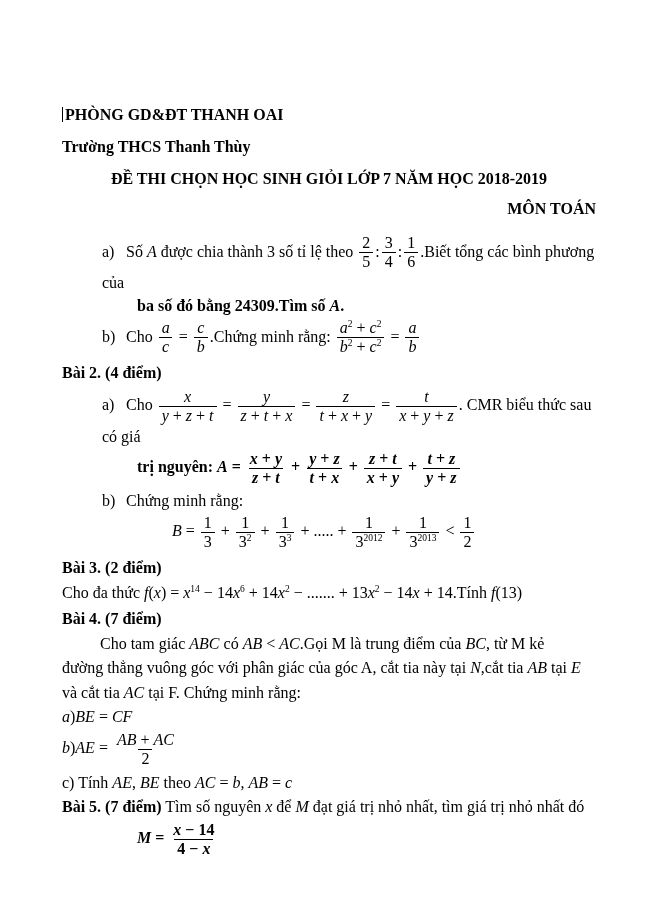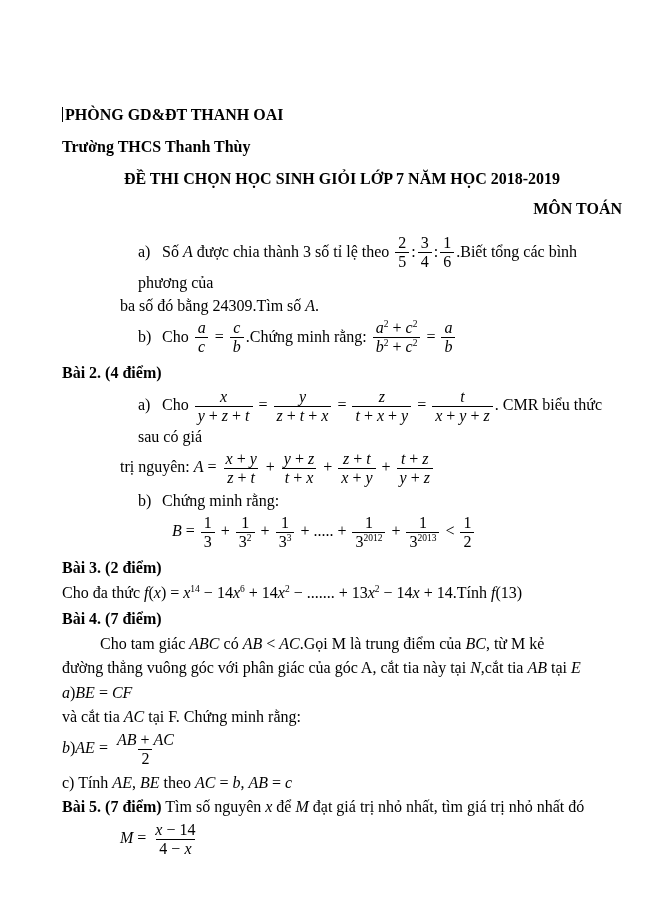--- a/index.html
+++ b/index.html
@@ -1,31 +1,31 @@
 <!DOCTYPE html>
 <html><head>
 <meta charset="utf-8">
 <style>
   html,body{margin:0;padding:0;background:#ffffff;}
   body{width:670px;height:922px;overflow:hidden;}
   .doc{
     box-sizing:border-box;width:670px;height:819px;
-    padding:104px 48px 0 62px;
+    padding:104px 74px 0 62px;
     font-family:"Liberation Serif","DejaVu Serif",serif;
     font-size:16px;line-height:1.32;color:#000;
   }
   .doc p{margin:0;}
   .bold{font-weight:bold;}
   .hdr{font-weight:bold;margin-bottom:11px !important;}
   .title-line{font-weight:bold;text-align:center;margin-bottom:9px !important;}
   .subject-line{font-weight:bold;text-align:right;margin-bottom:14px !important;}
   .bai{font-weight:bold;margin-top:5px !important;margin-bottom:4px !important;}
-  .item{position:relative;margin:2px 0 2px 76px;}
+  .item{position:relative;margin:2px 0 2px 40px;}
   .item .lbl{display:inline-block;width:24px;}
-  .cont{margin:2px 0 2px 58px;}
+  .cont{margin:2px 0 2px 75px;font-weight:bold;}
   .cont-b{margin:2px 0 2px 110px;}
   .pline{margin-bottom:3px !important;}
   .indent{text-indent:38px;}
   .mi{font-style:italic;}
   sup{font-size:9.5px;line-height:0;vertical-align:super;letter-spacing:0;}
   .frac{
     display:inline-flex;flex-direction:column;align-items:center;
     vertical-align:middle;margin:1px 2px;text-align:center;line-height:1.12;
   }
   .fnum{display:block;padding:0 3px;}
@@ -125,22 +125,22 @@
         <span class="fnum">1</span>
         <span class="fden">2</span>
       </span></div>
 
   <p class="bai">Bài 3. (2 điểm)</p>
   <p class="pline">Cho đa thức <span class="mi">f</span>(<span class="mi">x</span>) = <span class="mi">x</span><sup>14</sup> − 14<span class="mi">x</span><sup>6</sup> + 14<span class="mi">x</span><sup>2</sup> − ....... + 13<span class="mi">x</span><sup>2</sup> − 14<span class="mi">x</span> + 14.Tính  <span class="mi">f</span>(13)</p>
 
   <p class="bai">Bài 4. (7 điểm)</p>
   <p class="pline indent">Cho tam giác <span class="mi">ABC</span> có <span class="mi">AB</span> &lt; <span class="mi">AC</span>.Gọi M là trung điểm của <span class="mi">BC</span>, từ M kẻ</p>
   <p class="pline">đường thẳng vuông góc với phân giác của góc A, cắt tia này tại <span class="mi">N</span>,cắt tia <span class="mi">AB</span> tại <span class="mi">E</span></p>
+  <p class="pline">và cắt tia <span class="mi">AC</span> tại F. Chứng minh rằng:</p>
   <p class="pline"><span class="mi">a</span>)<span class="mi">BE</span> = <span class="mi">CF</span></p>
-  <p class="pline">và cắt tia <span class="mi">AC</span> tại F. Chứng minh rằng:</p>
   <p class="pline"><span class="mi">b</span>)<span class="mi">AE</span> = <span class="frac">
         <span class="fnum"><span class="mi">AB</span> + <span class="mi">AC</span></span>
         <span class="fden">2</span>
       </span></p>
   <p class="pline">c) Tính <span class="mi">AE</span>, <span class="mi">BE</span> theo <span class="mi">AC</span> = <span class="mi">b</span>, <span class="mi">AB</span> = <span class="mi">c</span></p>
 
   <p class="pline"><span class="bold">Bài 5. (7 điểm)</span><span> Tìm số nguyên <span class="mi">x</span> để <span class="mi">M</span> đạt giá trị nhỏ nhất, tìm giá trị nhỏ nhất đó</span></p>
   <div class="cont"><span class="mi">M</span> = <span class="frac">
         <span class="fnum"><span class="mi">x</span> − 14</span>
         <span class="fden">4 − <span class="mi">x</span></span>

